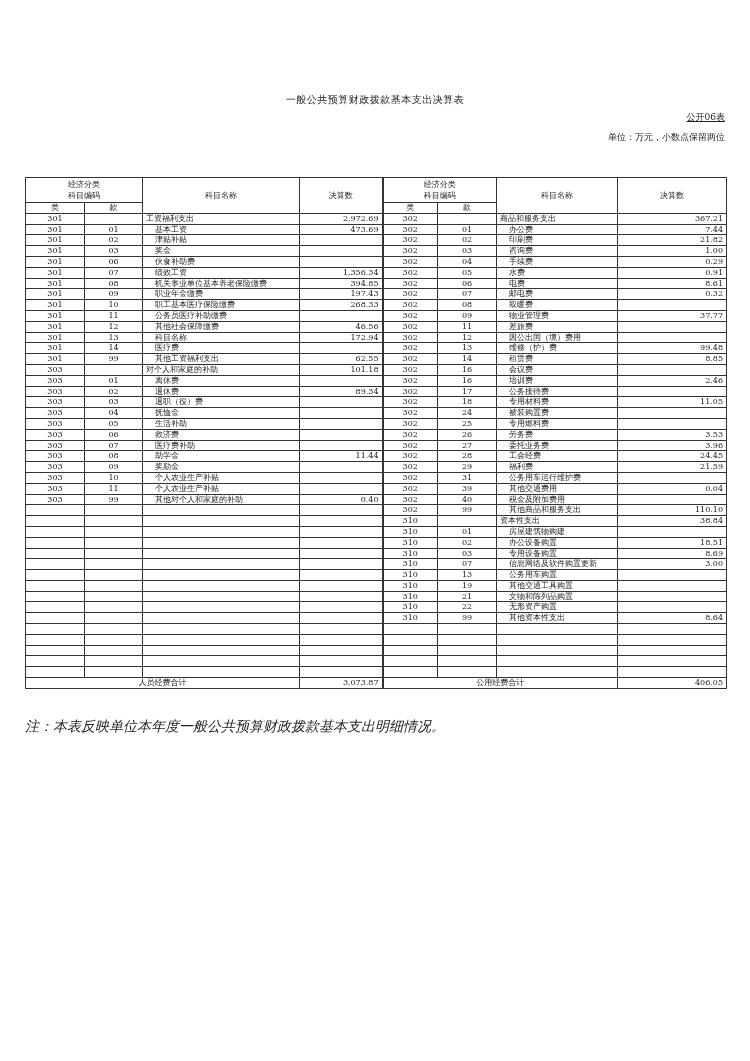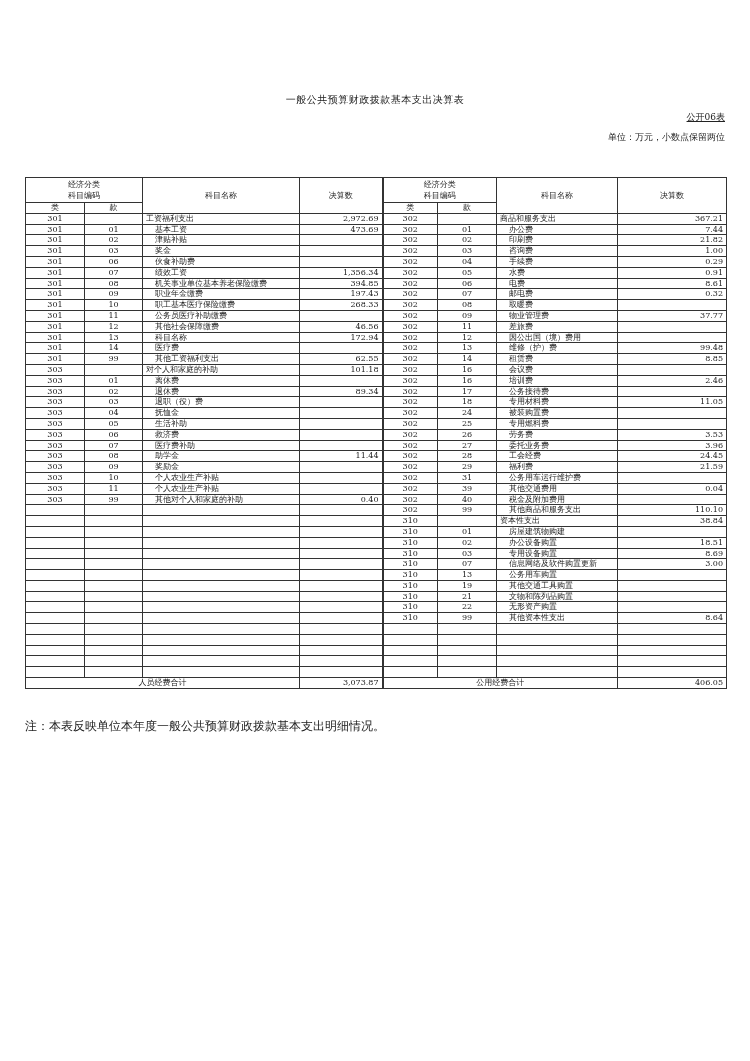--- a/index.html
+++ b/index.html
@@ -9,21 +9,21 @@
   .unit { position: absolute; top: 131px; right: 25px; font-size: 9px; margin-left: 19px; }
   table.main { position: absolute; top: 147px; left: 25px; width: 701px; border-collapse: collapse; table-layout: fixed; font-size: 8px; margin-top: 30px; }
   table.main td { border: 1px solid #333; padding: 0 3px; height: 9.8px; line-height: 9.8px; white-space: nowrap; overflow: hidden; }
   table.main td.c { text-align: center; }
   table.main td.r { text-align: right; }
   table.main td.l { text-align: left; }
   table.main td.ind { padding-left: 12px; }
   table.main td.sep { border-left: 2px solid #333; }
   table.main tr.hdr1 td { height: 24px; line-height: 11px; }
   table.main tr.total td { height: 10px; }
-  .note { position: absolute; top: 718px; left: 25px; font-size: 12px; }
+  .note { position: absolute; top: 718px; left: 25px; font-size: 14px; font-style: italic; }
 </style>
 </head>
 <body>
 
 <div class="title">一般公共预算财政拨款基本支出决算表</div>
 <div class="form-no">公开06表</div>
 <div class="unit">单位：万元，小数点保留两位</div>
 
 <table class="main">
   <colgroup>

